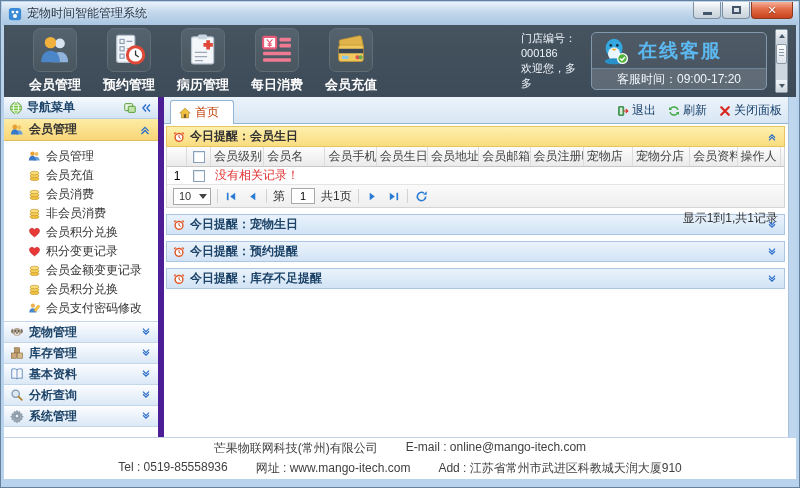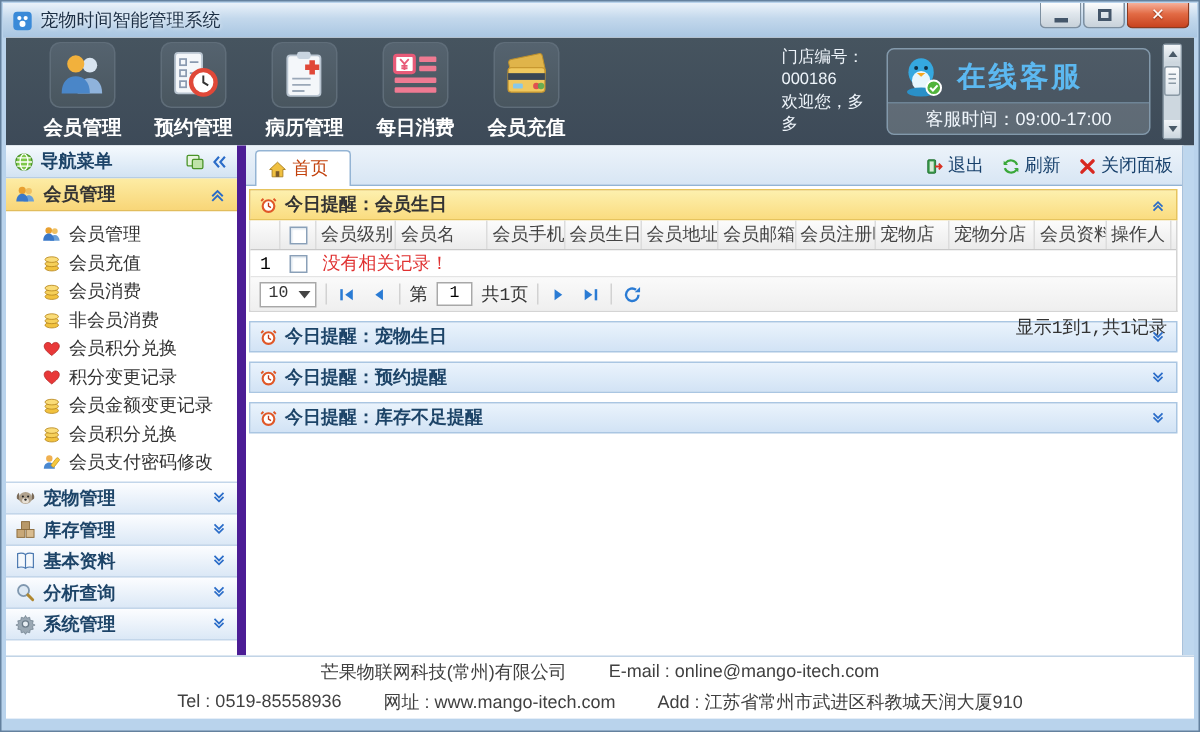--- a/index.html
+++ b/index.html
@@ -68,21 +68,21 @@
 
   
   .main { flex:1; background:#fff; position:relative; display:flex; flex-direction:column; overflow:hidden; margin-right:7px; border-right:1px solid #a8c2dc; }
   .tabbar { height:27px; flex:none; background:linear-gradient(#ecf3fa,#d8e6f4); border-bottom:1px solid #94b4d4;
     display:flex; align-items:flex-end; padding:0 6px; }
   .tab { height:24px; background:#fff; border:1px solid #94b4d4; border-bottom:none; border-radius:3px 3px 0 0;
     display:flex; align-items:center; padding:0 14px 0 8px; margin-bottom:-1px; }
   .tab-label { font-size:12px; color:#c2410c; margin-left:4px; }
   .tab-actions { margin-left:auto; display:flex; align-items:center; gap:12px; margin-bottom:4px; }
   .tab-action { display:flex; align-items:center; gap:3px; font-size:12px; color:#17406b; cursor:default; }
-  .tab-content { flex:1; background:#fff; padding:2px 3px 0 2px; overflow:hidden;font-family:Liberation Mono, monospace; }
+  .tab-content { flex:1; background:#fff; padding:2px 3px 0 2px; overflow:hidden; }
 
   .panel-header { height:21px; display:flex; align-items:center; padding:0 6px; }
   .panel-header.yellow { background:linear-gradient(#fdf0ae,#fadc80); border:1px solid #e6c45e; }
   .panel-header.blue { background:linear-gradient(#eaf3fc,#d2e3f5); border:1px solid #aac6e2; margin-top:6px; }
   .panel-title { font-size:12px; font-weight:bold; color:#333; margin-left:5px; }
   .panel-header.blue .panel-title { color:#1d4468; }
   .panel-header .right { margin-left:auto; }
 
   .grid { border:1px solid #d4d4d4; border-top:none; }
   .thead { height:20px; display:flex; background:linear-gradient(#fcfcfc,#ebebeb); border-bottom:1px solid #c8c8c8; }
@@ -244,21 +244,21 @@
                 <ellipse cx="15" cy="27" rx="10" ry="3.2" fill="#2a90c8"></ellipse>
                 <circle cx="11.5" cy="10" r="1.4" fill="#123044"></circle>
                 <circle cx="18.5" cy="10" r="1.4" fill="#123044"></circle>
                 <path d="M12 13.5h6l-3 2.6z" fill="#f6a820"></path>
                 <circle cx="24" cy="24" r="5.2" fill="#52b43c" stroke="#fff" stroke-width="1.4"></circle>
                 <path d="M21.5 24l1.9 1.9 3.3-3.6" stroke="#fff" stroke-width="1.5" fill="none"></path>
               </svg>
             </span>
           <span class="qq-title">在线客服</span>
         </div>
-        <div class="qq-bottom">客服时间：09:00-17:00</div>
+        <div class="qq-bottom">客服时间：09:00-17:20</div>
       </div>
       <div class="hdr-scroll">
         <div class="sb-btn">
             <span class="tri-up"></span>
           </div>
         <div class="sb-track">
             <div class="sb-thumb"></div>
           </div>
         <div class="sb-btn">
             <span class="tri-down"></span>

